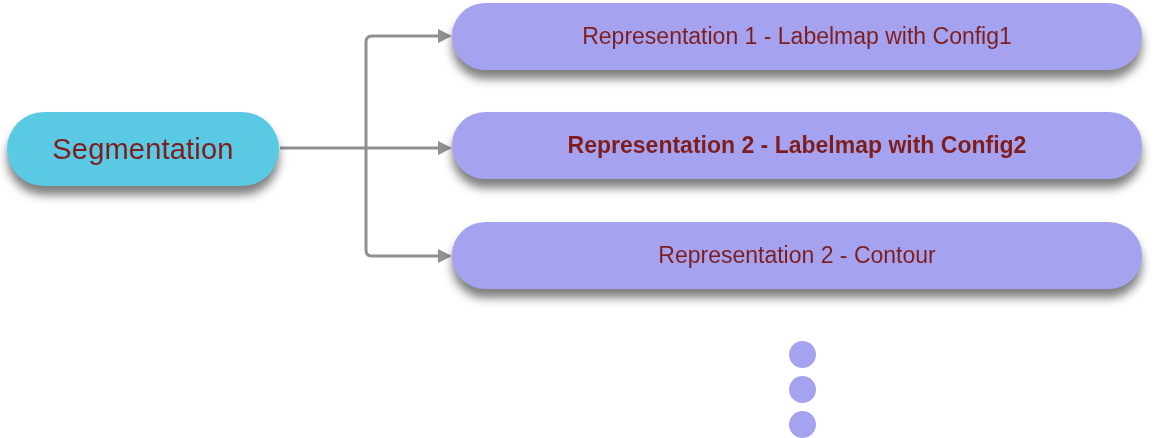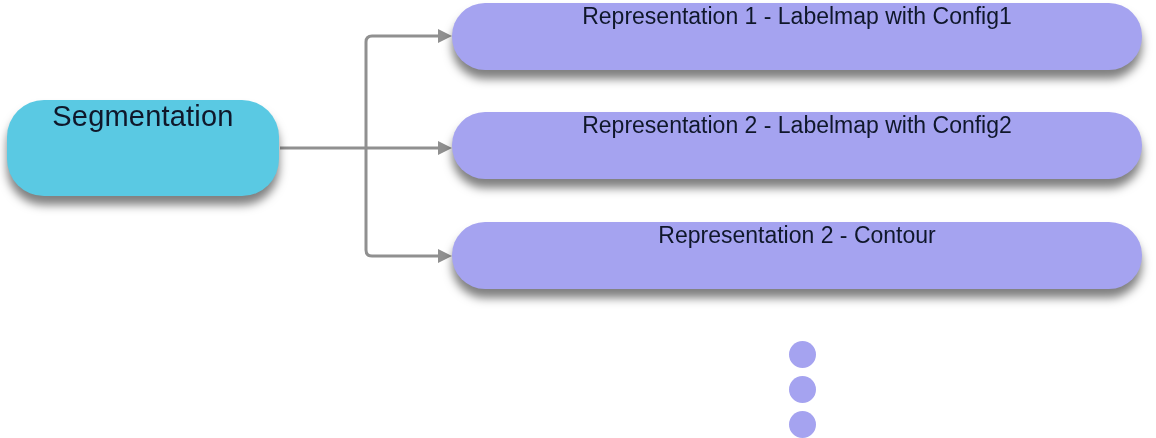--- a/index.html
+++ b/index.html
@@ -19,46 +19,46 @@
     position: absolute;
     left: 0;
     top: 0;
     width: 1156px;
     height: 438px;
     pointer-events: none;
   }
   .node {
     position: absolute;
     display: flex;
-    align-items: flex-start;
+    align-items: center;
     justify-content: center;
     text-align: center;
-    color: #0f172a;
+    color: #7f1d1d;
     box-shadow: 0 9px 10px rgba(0, 0, 0, 0.50);
   }
   .node-seg {
     left: 7px;
-    top: 100px;
+    top: 112px;
     width: 272px;
-    height: 96px;
+    height: 74px;
     border-radius: 37px;
     background: var(--segmentation-fill, #5ac9e3);
     font-size: 29px;
     letter-spacing: 0.2px;
   }
   .node-rep {
     left: 452px;
     width: 690px;
     height: 67px;
     border-radius: 33px;
     background: var(--representation-fill, #a5a3f0);
     font-size: 23px;
   }
   .node-rep-1 { top: 3px; }
-  .node-rep-2 { top: 112px; }
+  .node-rep-2 { top: 112px; font-weight: bold; }
   .node-rep-3 { top: 222px; }
   .dot {
     position: absolute;
     width: 27px;
     height: 27px;
     border-radius: 50%;
     background: var(--representation-fill, #a5a3f0);
     left: 789px;
   }
   .dot-1 { top: 341px; }

